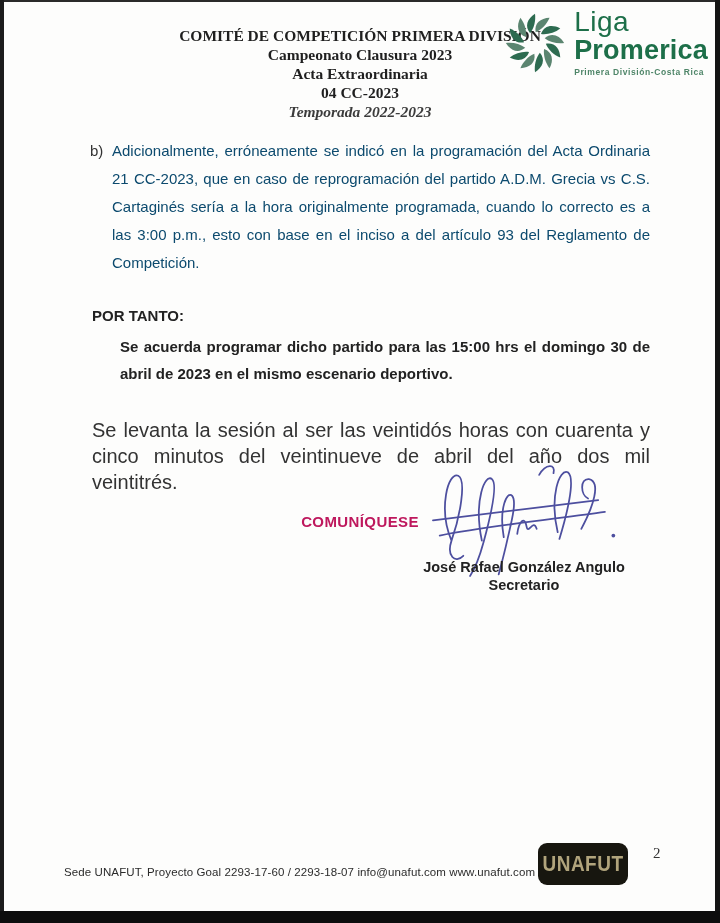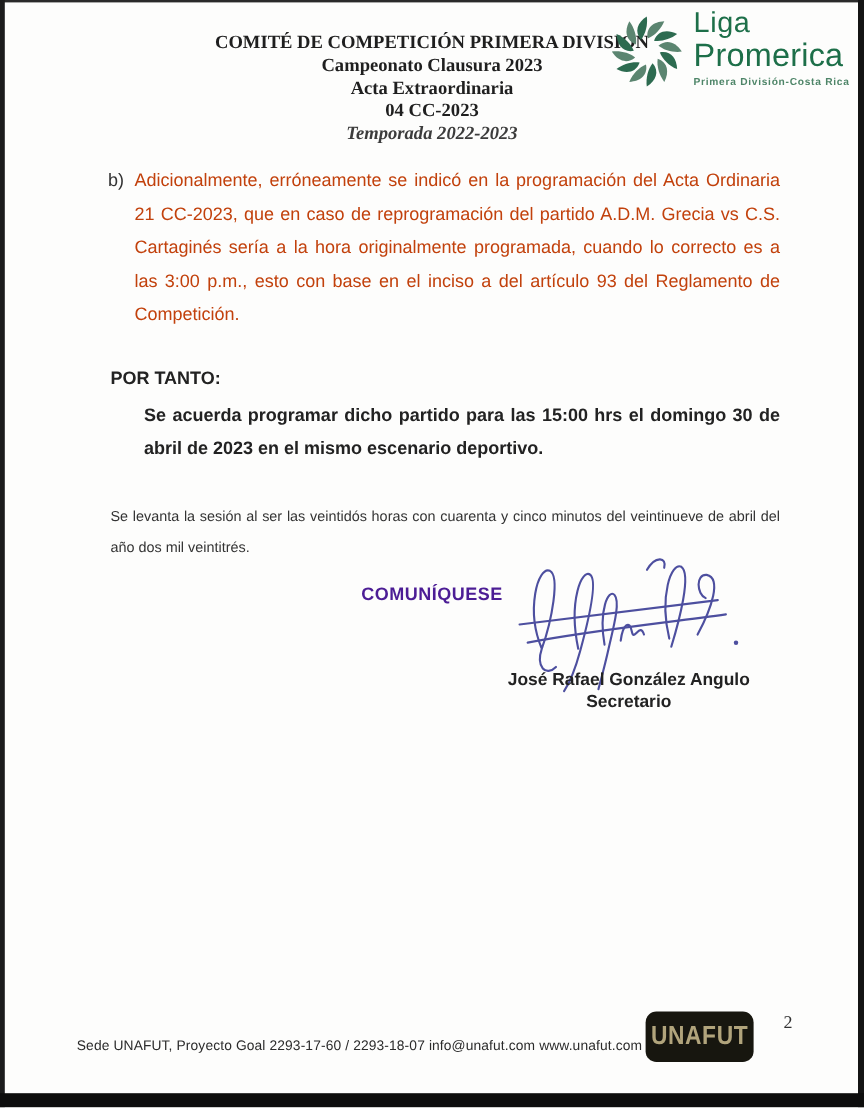--- a/index.html
+++ b/index.html
@@ -18,32 +18,32 @@
   .doc-header{
     padding-top:26px;text-align:center;
     font-family:"Liberation Serif",serif;font-weight:bold;color:#1f1f1f;
   }
   .doc-header div{font-size:15.5px;line-height:19px;}
   .doc-header .h-line5{color:#3c3c3c;font-style:italic;}
 
   
   .logo{position:absolute;top:8px;right:12px;display:flex;align-items:flex-start;}
   .logo-text{margin-left:4px;line-height:1;}
-  .logo-liga{font-size:24px;font-weight:500;color:#1d6f49;letter-spacing:0.5px;}
-  .logo-promerica{font-size:27px;font-weight:normal;color:#1d6f49;letter-spacing:0.2px;margin-top:1px;}
+  .logo-liga{font-size:28px;font-weight:500;color:#1d6f49;letter-spacing:0.5px;}
+  .logo-promerica{font-size:27px;font-weight:bold;color:#1d6f49;letter-spacing:0.2px;margin-top:1px;}
   .logo-sub{font-size:8.5px;font-weight:bold;color:#4e8568;letter-spacing:0.6px;margin-top:4px;}
 
   
   .item-b{display:flex;margin:16px 70px 0 90px;}
   .item-b .b-label{width:22px;flex:none;font-size:15px;line-height:28px;color:#333;}
-  .item-b .b-text{flex:1;text-align:justify;font-size:15px;line-height:28px;color:#c2410c;}
+  .item-b .b-text{flex:1;text-align:justify;font-size:15px;line-height:28px;color:#0c4a6e;}
   .por-tanto{margin:30px 70px 0 92px;font-weight:bold;font-size:15px;color:#222;}
   .acuerdo{margin:9px 70px 0 120px;font-weight:bold;font-size:15px;line-height:27px;text-align:justify;color:#222;}
-  .closing{margin:30px 70px 0 92px;font-size:12px;line-height:26px;text-align:justify;color:#333;}
-  .comuniquese{margin-top:18px;text-align:center;font-weight:bold;font-size:15px;letter-spacing:0.4px;color:#4c1d95;}
+  .closing{margin:30px 70px 0 92px;font-size:20px;line-height:26px;text-align:justify;color:#333;}
+  .comuniquese{margin-top:18px;text-align:center;font-weight:bold;font-size:15px;letter-spacing:0.4px;color:#be185d;}
 
   
   .sig{position:absolute;text-align:center;}
   .sig-left{left:66px;top:482px;width:240px;}
   .sig-right{left:392px;top:458px;width:264px;text-align:center;}
   .sig svg{overflow:visible;display:block;margin:0 auto;}
   .sig-name{font-weight:bold;font-size:14.5px;color:#222;line-height:18px;}
   .sig-title{font-weight:bold;font-size:14.5px;color:#222;line-height:18px;}
   .sig-left .sig-name{margin-top:-4px;}
   .sig-right .sig-name{margin-top:-18px;}

